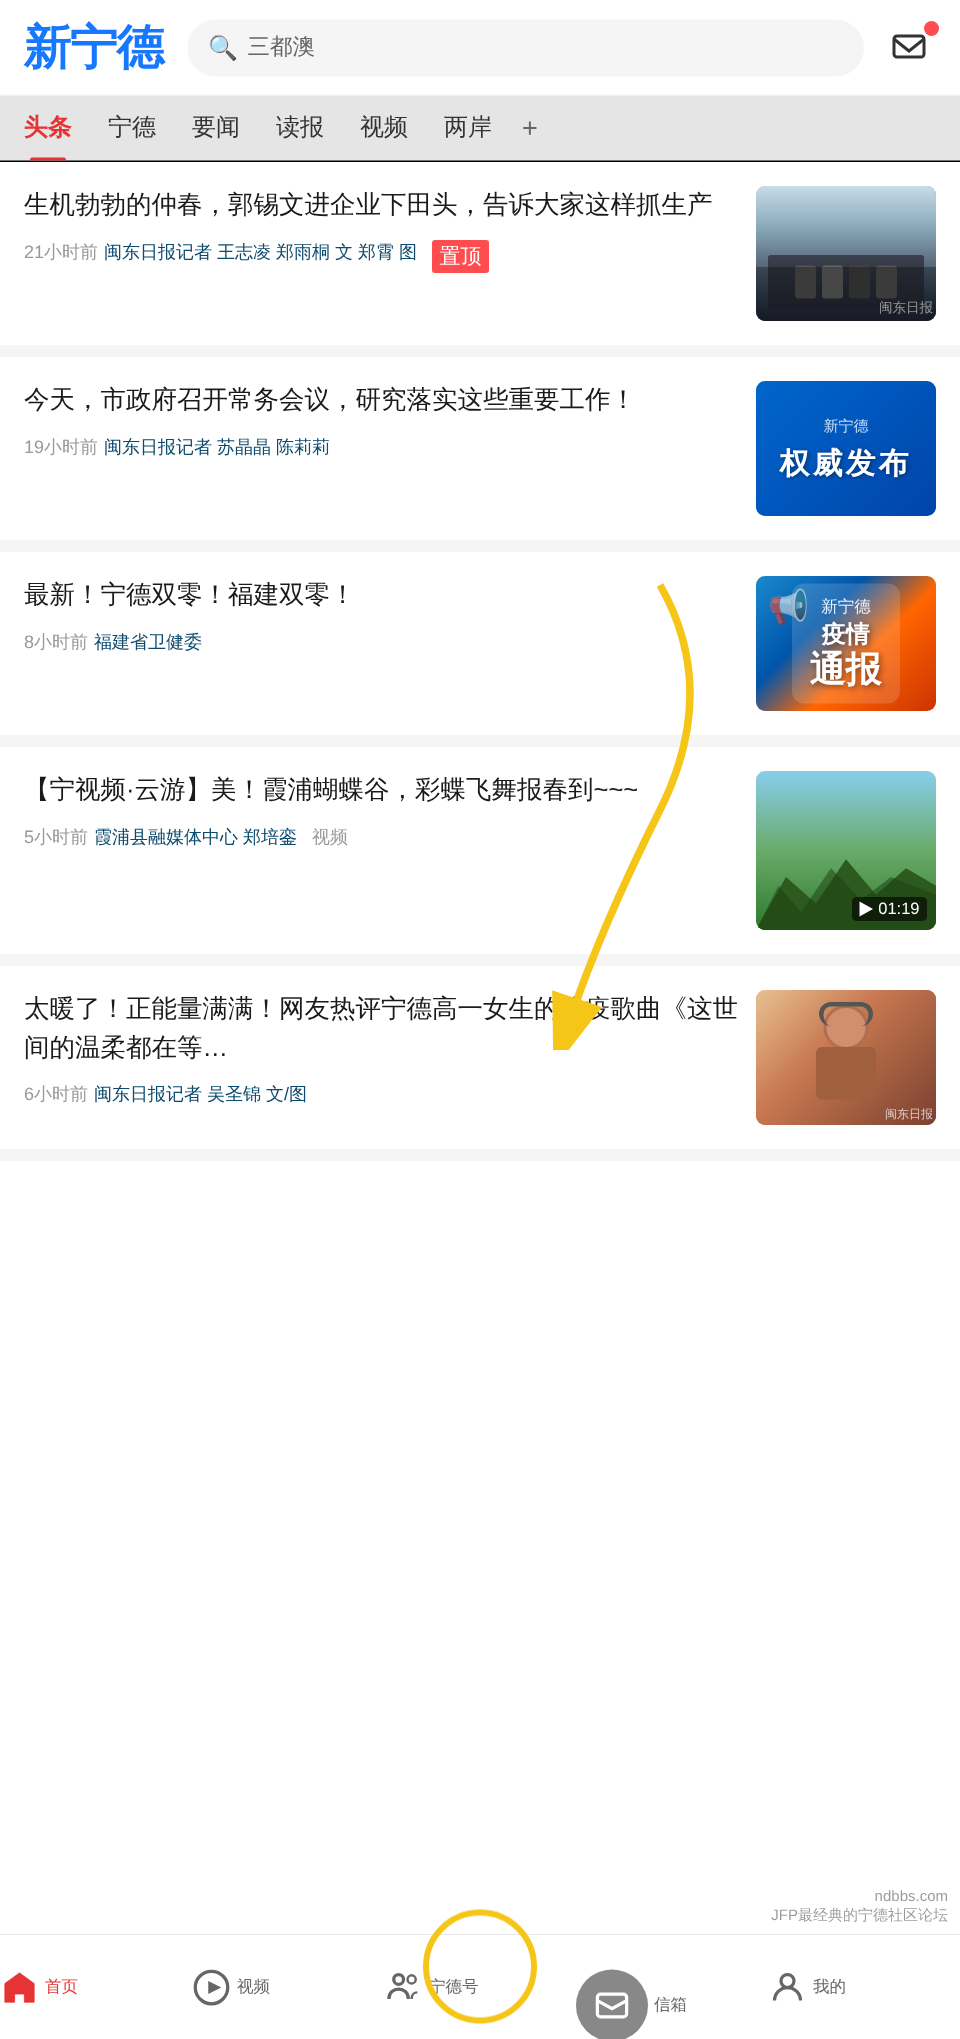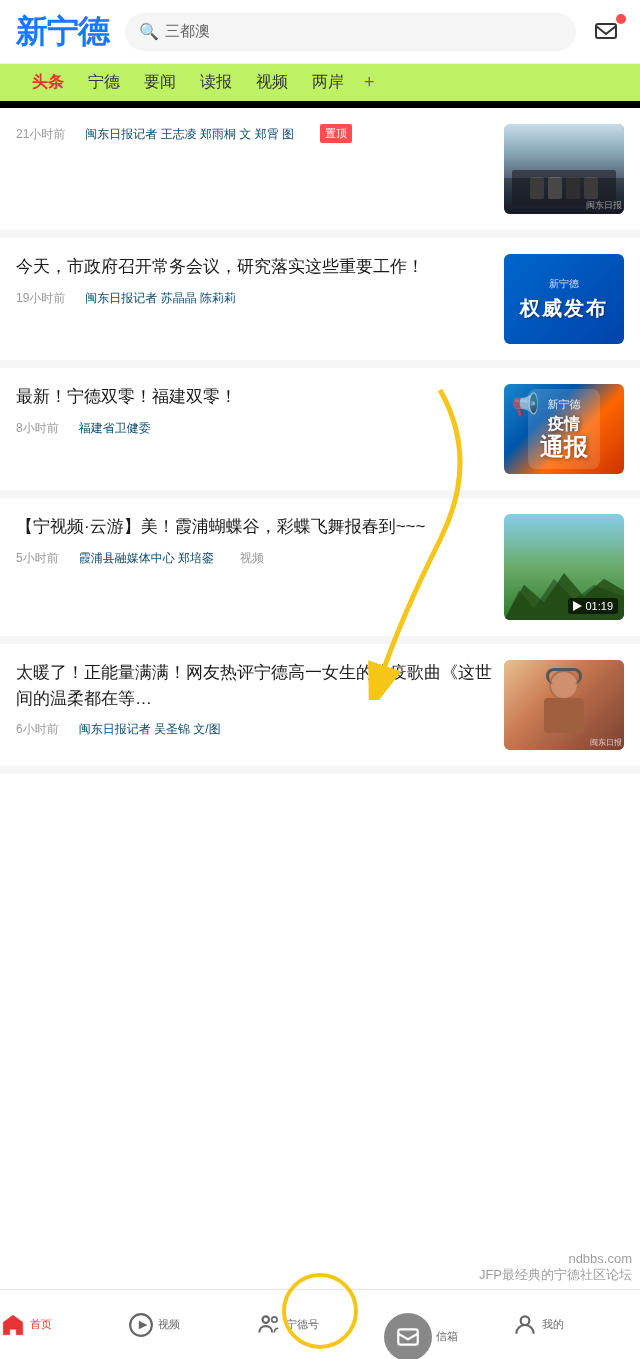--- a/index.html
+++ b/index.html
@@ -62,23 +62,23 @@
       border-radius: 50%;
       position: absolute;
       top: 14px;
       right: 14px;
     }
 
     
     .nav-tabs {
       display: flex;
       align-items: center;
-      padding: 0 20px;
-      border-bottom: 7px solid #000000;
-      background: #bef264;
+      padding: 0 4px;
+      border-bottom: 1px solid #000000;
+      background: #e5e5e5;
       height: 44px;
       overflow: hidden;
     }
     .nav-tab {
       padding: 0 12px;
       height: 44px;
       display: flex;
       align-items: center;
       font-size: 16px;
       color: #333;
@@ -121,35 +121,35 @@
       font-size: 17px;
       line-height: 1.5;
       color: #1a1a1a;
       font-weight: 500;
       margin-bottom: 10px;
     }
     .news-meta {
       font-size: 12px;
       color: #999;
       display: flex;
-      align-items: flex-end;
+      align-items: flex-start;
       flex-wrap: wrap;
-      gap: 20px;
+      gap: 4px;
     }
     .news-meta-time {
       color: #999;
     }
     .news-meta-source {
       color: #0c4a6e;
     }
     .badge-top {
       display: inline-block;
       background: #ff4d4f;
       color: #fff;
-      font-size: 11px;
+      font-size: 14px;
       padding: 2px 5px;
       border-radius: 2px;
       margin-left: 6px;
     }
     .news-thumb {
       width: 120px;
       height: 90px;
       border-radius: 6px;
       overflow: hidden;
       flex-shrink: 0;
@@ -244,21 +244,21 @@
       display: flex;
       align-items: center;
       justify-content: center;
     }
 
     
     .watermark {
       position: fixed;
       bottom: 75px;
       right: 8px;
-      font-size: 13px;
+      font-size: 10px;
       color: rgba(0,0,0,0.4);
       z-index: 300;
       text-align: right;
     }
 
     .content-area {
       padding-bottom: 70px;
       position: relative;
     }
 
@@ -305,20 +305,21 @@
     <div class="nav-tab">
       <span>两岸</span>
     </div>
     <div class="nav-tab-more">+</div>
   </div>
 
   <div class="content-area">
 
     <div class="news-item">
       <div class="news-content">
+        <div class="news-title">生机勃勃的仲春，郭锡文进企业下田头，告诉大家这样抓生产</div>
         <div class="news-meta">
           <span class="news-meta-time">21小时前</span>
           <span class="news-meta-source">闽东日报记者 王志凌 郑雨桐 文 郑霄 图</span>
           <span class="badge-top">置顶</span>
         </div>
       </div>
       <div class="news-thumb thumb-1">
 
         <div style="width:100%;height:100%;background:linear-gradient(180deg,#c8dce8 0%,#8aaabb 30%,#556677 60%,#334455 80%,#222333 100%);position:relative;">
           <div style="position:absolute;bottom:8px;left:8px;right:8px;height:40%;background:rgba(40,40,50,0.7);border-radius:2px;display:flex;align-items:center;justify-content:center;">

